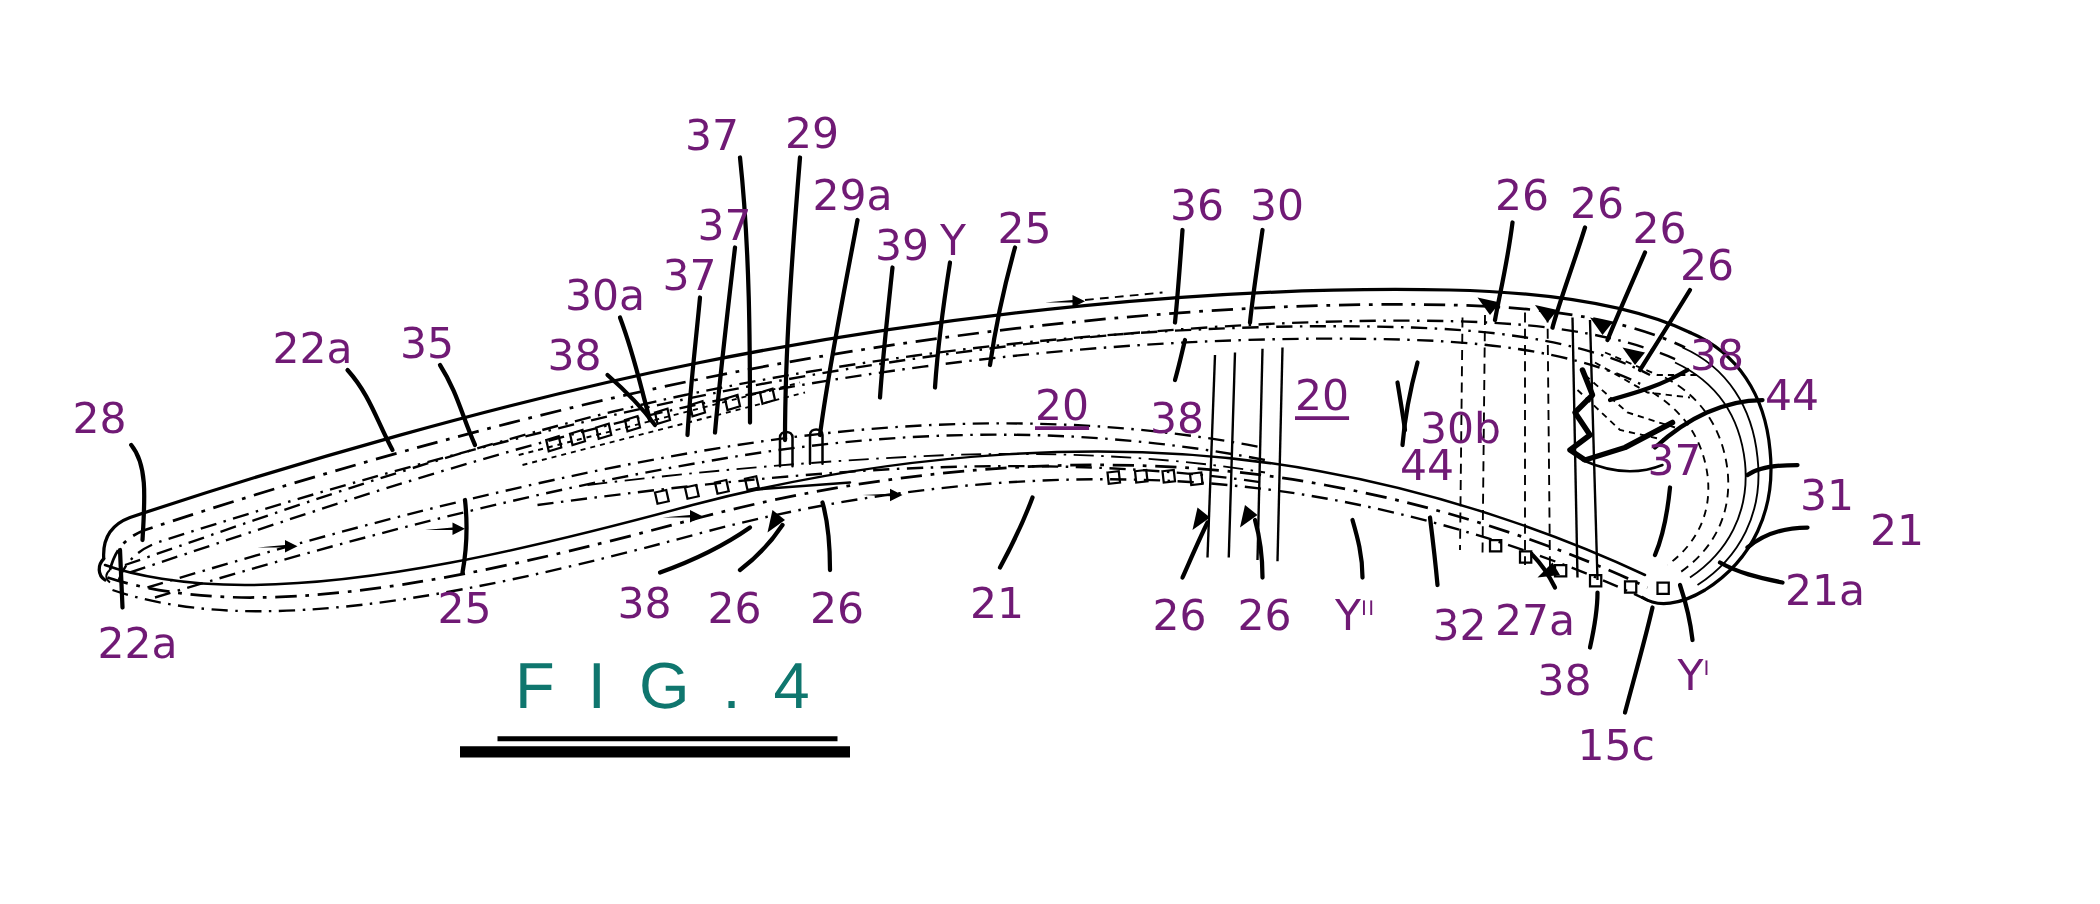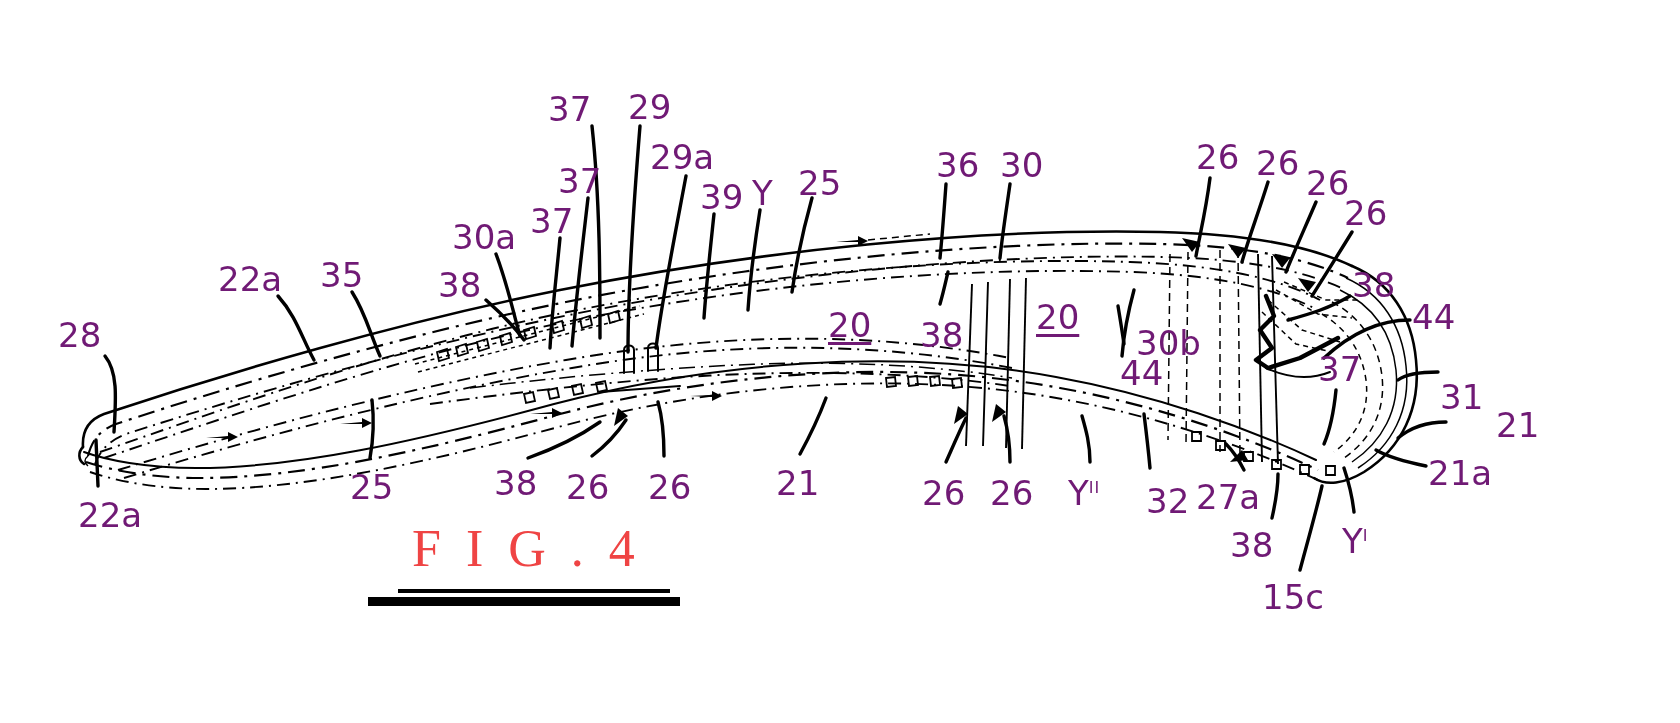--- a/index.html
+++ b/index.html
@@ -5,22 +5,22 @@
   html,body{margin:0;padding:0;background:#fff;}
   body{width:1680px;height:723px;overflow:hidden;
        font-family:"DejaVu Sans","Liberation Sans",sans-serif;}
   #stage{position:relative;width:1680px;height:723px;background:#ffffff;}
   svg#fig{position:absolute;left:0;top:0;width:1680px;height:723px;}
   .lbl{position:absolute;color:#701a75;font-size:34px;line-height:1;
        font-family:"DejaVu Sans","Liberation Sans",sans-serif;
        letter-spacing:0px;white-space:nowrap;user-select:none;}
   .lbl.under{text-decoration:underline;text-underline-offset:5px;text-decoration-thickness:3px;}
   .lbl sup{font-size:16px;vertical-align:super;letter-spacing:1px;}
-  .caption{position:absolute;color:#ef4444;font-size:52px;letter-spacing:6px;
-           font-family:Liberation Serif, serif;white-space:nowrap;}
+  .caption{position:absolute;color:#0f766e;font-size:52px;letter-spacing:6px;
+           font-family:Liberation Sans, sans-serif;white-space:nowrap;}
   .caprule{position:absolute;background:#000;}
 </style>
 </head>
 <body>
 
 <div id="stage">
 
   <svg id="fig" viewBox="0 0 1680 723">
     <defs>
       <style>

